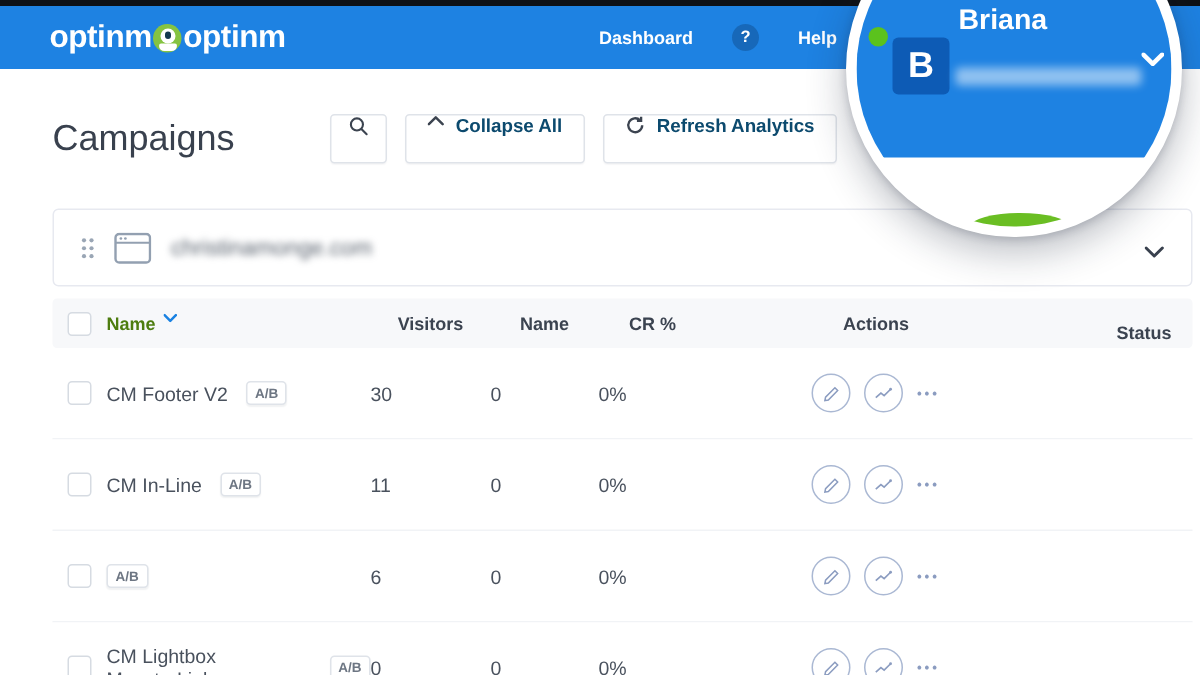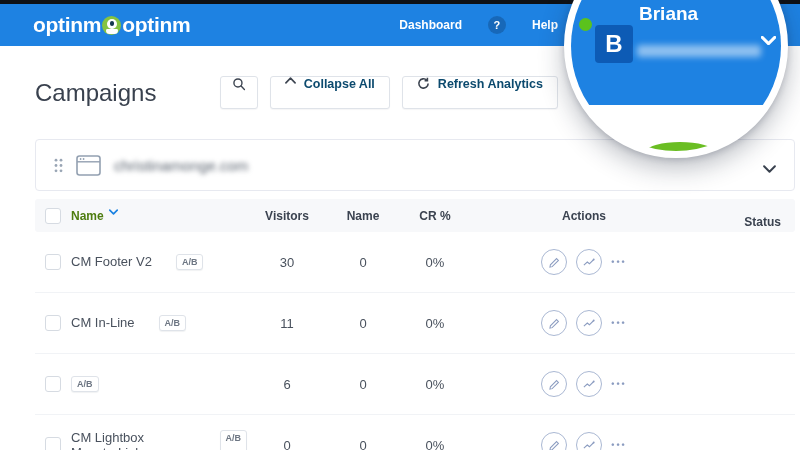--- a/index.html
+++ b/index.html
@@ -34,23 +34,23 @@
   
   .table { margin:8px 5px 0 35px; width:760px; }
   .grid-row { display:grid; grid-template-columns:36px 176px 80px 72px 72px 43px 140px 1fr; align-items:center; }
   .thead { height:33px; background:#f7f8fa; border-radius:3px; font-size:12px; font-weight:bold; color:#3b4350; }
   .th-name { color:#4d7c0f; display:flex; align-items:flex-start; gap:5px; cursor:pointer; }
   .th-center { text-align:center; }
   .th-actions { justify-self:center; }
   .th-status { justify-self:end; padding-right:14px;margin-top:12px; }
   .trow { height:61px; border-bottom:1px solid #f1f3f6; font-size:13px; color:#49515d; background:#fff; }
   .cb { width:16px; height:16px; border:1px solid #d6dbe2; border-radius:3px; background:#fff; justify-self:center; cursor:pointer; }
-  .name-cell { display:flex; gap:24px; }
+  .name-cell { display:flex; align-items:center; gap:12px; }
   .ab-badge { border:1px solid #dfe3e9; border-radius:3px; background:#fff; padding:2px 5px; font-size:9px; font-weight:bold; color:#6d7683; box-shadow:0 1px 1px rgba(20,30,50,.06); }
-  .num { text-align:center; }
+  .num { }
   .actions-cell { justify-self:center; display:flex; align-items:center; gap:9px; }
   .icon-circle { width:26px; height:26px; border:1px solid #aab8d3; border-radius:50%; display:flex; align-items:center; justify-content:center; cursor:pointer; background:#fff; }
   .more-dots { color:#8b9cc0; font-size:9px; letter-spacing:2px; font-weight:bold; cursor:pointer; }
   .status-cell { justify-self:end; padding-right:14px; }
   .toggle { width:22px; height:13px; border-radius:7px; background:#5ec117; position:relative; cursor:pointer; }
   .toggle::after { content:""; position:absolute; right:1.5px; top:1.5px; width:10px; height:10px; border-radius:50%; background:#fff; }
 
   
   .bubble { position:absolute; left:564px; top:-66px; width:224px; height:224px; border-radius:50%; border:7px solid #fff; background:#fff; overflow:hidden; box-shadow:0 10px 26px rgba(25,35,55,.3), 0 2px 6px rgba(25,35,55,.18); z-index:20; }
   .bubble-blue { position:absolute; left:0; top:0; width:100%; height:164px; background:#1e82e2; }

